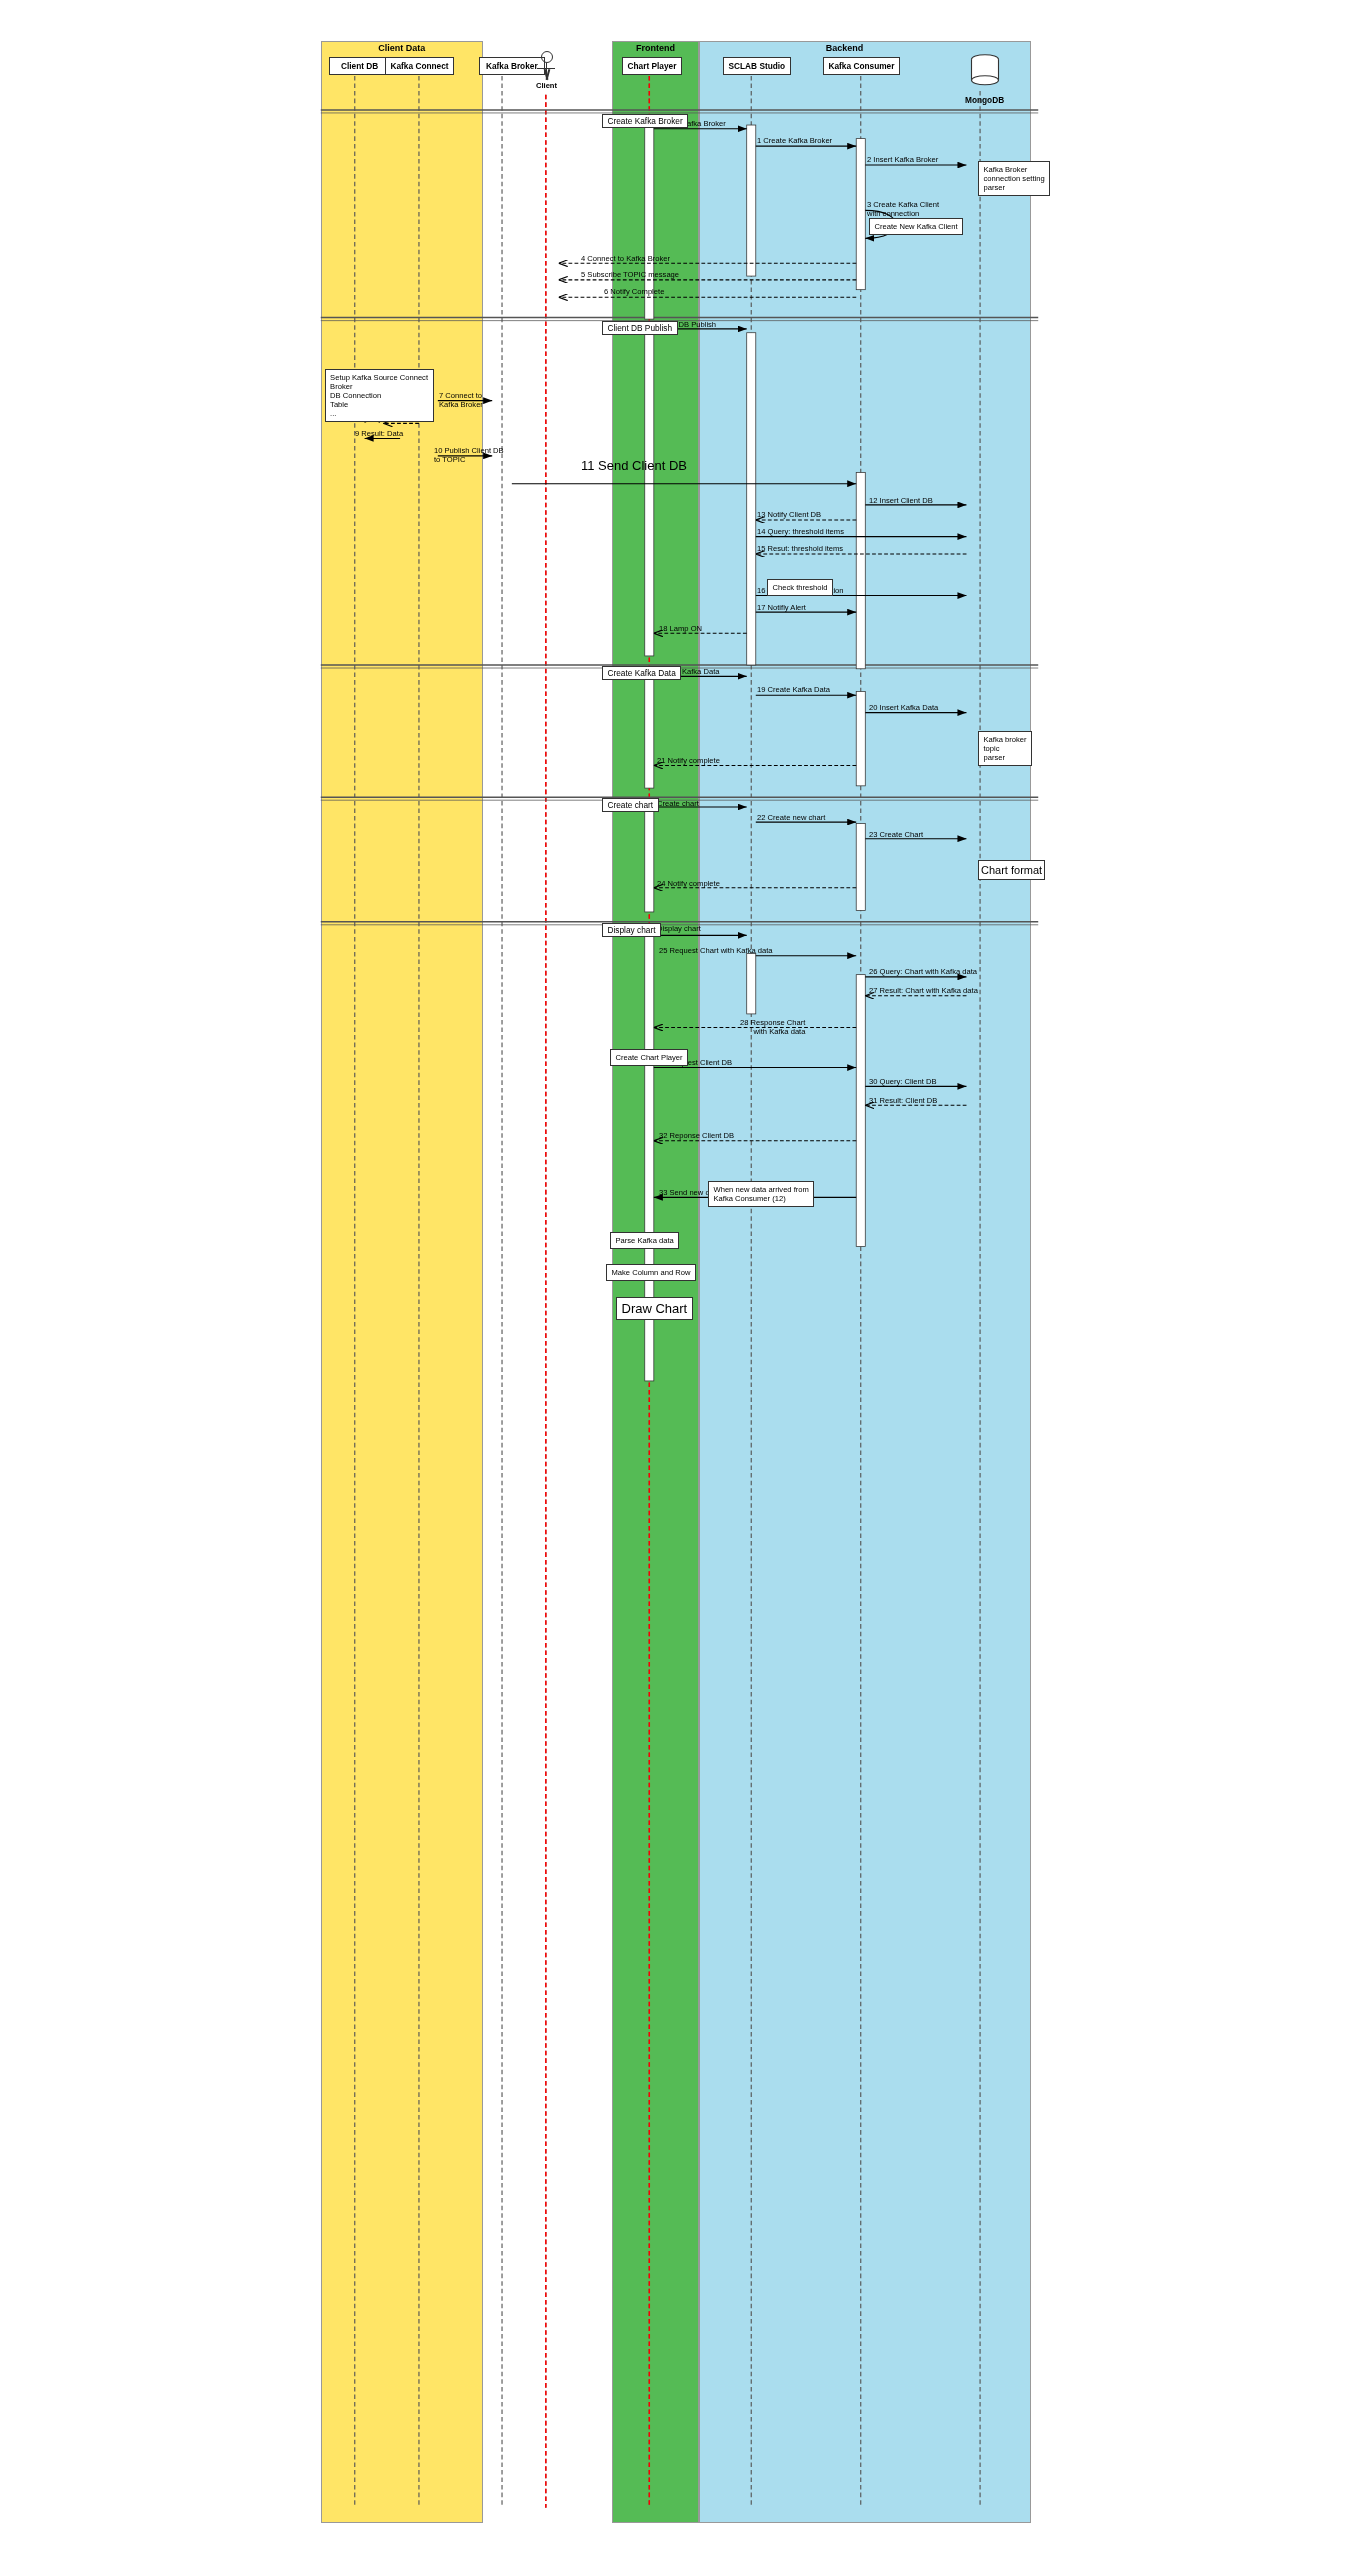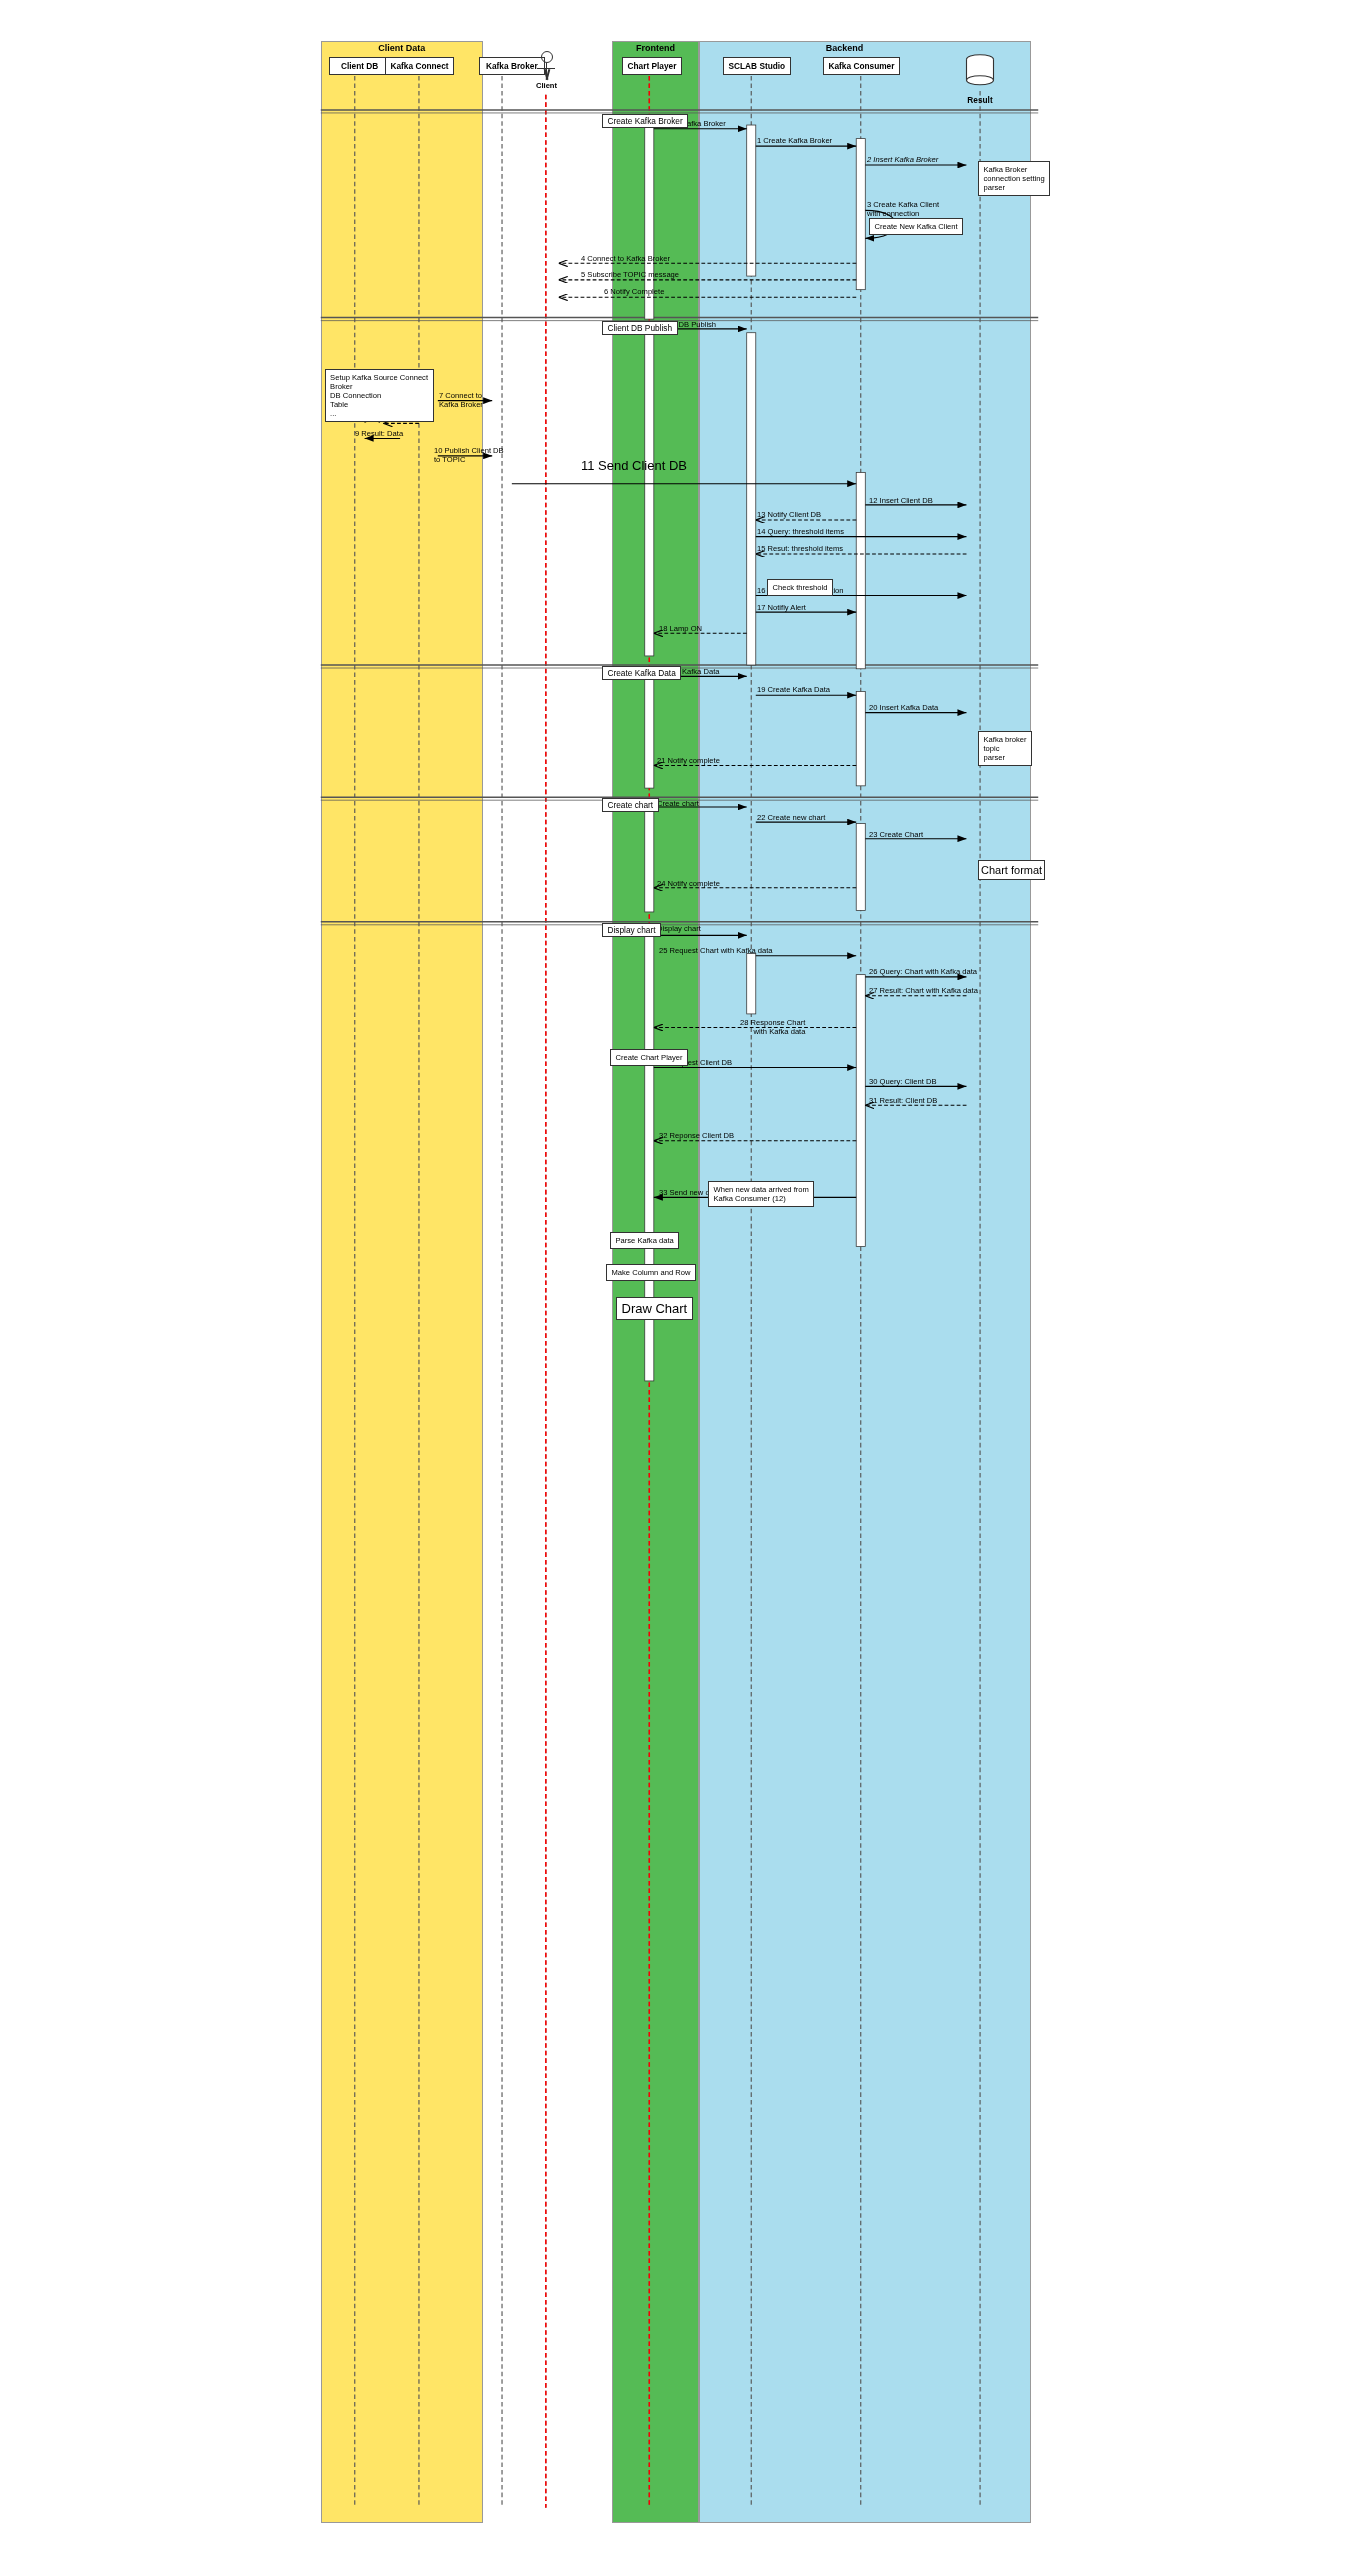--- a/index.html
+++ b/index.html
@@ -73,21 +73,21 @@
     <div style="position:absolute; left:506px; top:42px; border:1.1px solid #333; background:white; padding:3px 4.5px; font-size:8.3px; font-weight:bold; z-index:10; text-align:center; white-space:nowrap;">Kafka Consumer</div>
 
     <div style="position:absolute; left:648px; top:38px; z-index:10; text-align:center;">
       <svg width="30" height="38" viewBox="0 0 40 50">
         <ellipse cx="20" cy="8" rx="18" ry="6" fill="white" stroke="#333" stroke-width="1.5"></ellipse>
         <rect x="2" y="8" width="36" height="28" fill="white" stroke="none"></rect>
         <line x1="2" y1="8" x2="2" y2="36" stroke="#333" stroke-width="1.5"></line>
         <line x1="38" y1="8" x2="38" y2="36" stroke="#333" stroke-width="1.5"></line>
         <ellipse cx="20" cy="36" rx="18" ry="6" fill="white" stroke="#333" stroke-width="1.5"></ellipse>
       </svg>
-      <div style="font-size:8.3px; font-weight:bold; margin-top:1.5px;">Result</div>
+      <div style="font-size:8.3px; font-weight:bold; margin-top:1.5px;">MongoDB</div>
     </div>
 
     <svg class="arrows-svg" viewBox="0 0 960 3350" style="position:absolute; top:0; left:0; width:725px; height:2531px; z-index:4; overflow:visible;">
       <defs>
         <marker id="arrowhead" markerWidth="8" markerHeight="6" refX="8" refY="3" orient="auto">
           <polygon points="0 0, 8 3, 0 6" fill="#000"></polygon>
         </marker>
         <marker id="arrowhead-open" markerWidth="8" markerHeight="6" refX="8" refY="3" orient="auto">
           <polyline points="0 0, 8 3, 0 6" fill="none" stroke="#000" stroke-width="1"></polyline>
         </marker>
@@ -232,21 +232,21 @@
     </svg>
 
     <div style="position:absolute; left:285px; top:99px; border:0.8px solid #333; background:white; padding:0.8px 4.5px; font-size:8.3px; font-weight:normal; z-index:8; white-space:nowrap;">Create Kafka Broker</div>
     <div style="position:absolute; left:285px; top:306px; border:0.8px solid #333; background:white; padding:0.8px 4.5px; font-size:8.3px; font-weight:normal; z-index:8; white-space:nowrap;">Client DB Publish</div>
     <div style="position:absolute; left:285px; top:651px; border:0.8px solid #333; background:white; padding:0.8px 4.5px; font-size:8.3px; font-weight:normal; z-index:8; white-space:nowrap;">Create Kafka Data</div>
     <div style="position:absolute; left:285px; top:783px; border:0.8px solid #333; background:white; padding:0.8px 4.5px; font-size:8.3px; font-weight:normal; z-index:8; white-space:nowrap;">Create chart</div>
     <div style="position:absolute; left:285px; top:908px; border:0.8px solid #333; background:white; padding:0.8px 4.5px; font-size:8.3px; font-weight:normal; z-index:8; white-space:nowrap;">Display chart</div>
 
     <div style="position:absolute; left:340px; top:104px; font-size:7.6px; z-index:7; white-space:nowrap;">Create Kafka Broker</div>
     <div style="position:absolute; left:440px; top:121px; font-size:7.6px; z-index:7; white-space:nowrap;">1 Create Kafka Broker</div>
-    <div style="position:absolute; left:550px; top:140px; font-size:7.6px; z-index:7; white-space:nowrap;font-style:italic;">2 Insert Kafka Broker</div>
+    <div style="position:absolute; left:550px; top:140px; font-size:7.6px; z-index:7; white-space:nowrap;">2 Insert Kafka Broker</div>
     <div style="position:absolute; left:550px; top:185px; font-size:7.6px; z-index:7; white-space:nowrap;">3 Create Kafka Client<br>with connection</div>
     <div style="position:absolute; left:264px; top:239px; font-size:7.6px; z-index:7; white-space:nowrap;">4 Connect to Kafka Broker</div>
     <div style="position:absolute; left:264px; top:255px; font-size:7.6px; z-index:7; white-space:nowrap;">5 Subscribe TOPIC message</div>
     <div style="position:absolute; left:287px; top:272px; font-size:7.6px; z-index:7; white-space:nowrap;">6 Notify Complete</div>
     <div style="position:absolute; left:340px; top:305px; font-size:7.6px; z-index:7; white-space:nowrap;">Client DB Publish</div>
     <div style="position:absolute; left:122px; top:376px; font-size:7.6px; z-index:7; white-space:nowrap;">7 Connect to<br>Kafka Broker</div>
     <div style="position:absolute; left:38px; top:399px; font-size:7.6px; z-index:7; white-space:nowrap;">8 Query: Data</div>
     <div style="position:absolute; left:38px; top:414px; font-size:7.6px; z-index:7; white-space:nowrap;">9 Result: Data</div>
     <div style="position:absolute; left:117px; top:431px; font-size:7.6px; z-index:7; white-space:nowrap;">10 Publish Client DB<br>to TOPIC</div>
     <div style="position:absolute; left:264px; top:443px; font-size:13px; z-index:7; white-space:nowrap;">11 Send Client DB</div>

